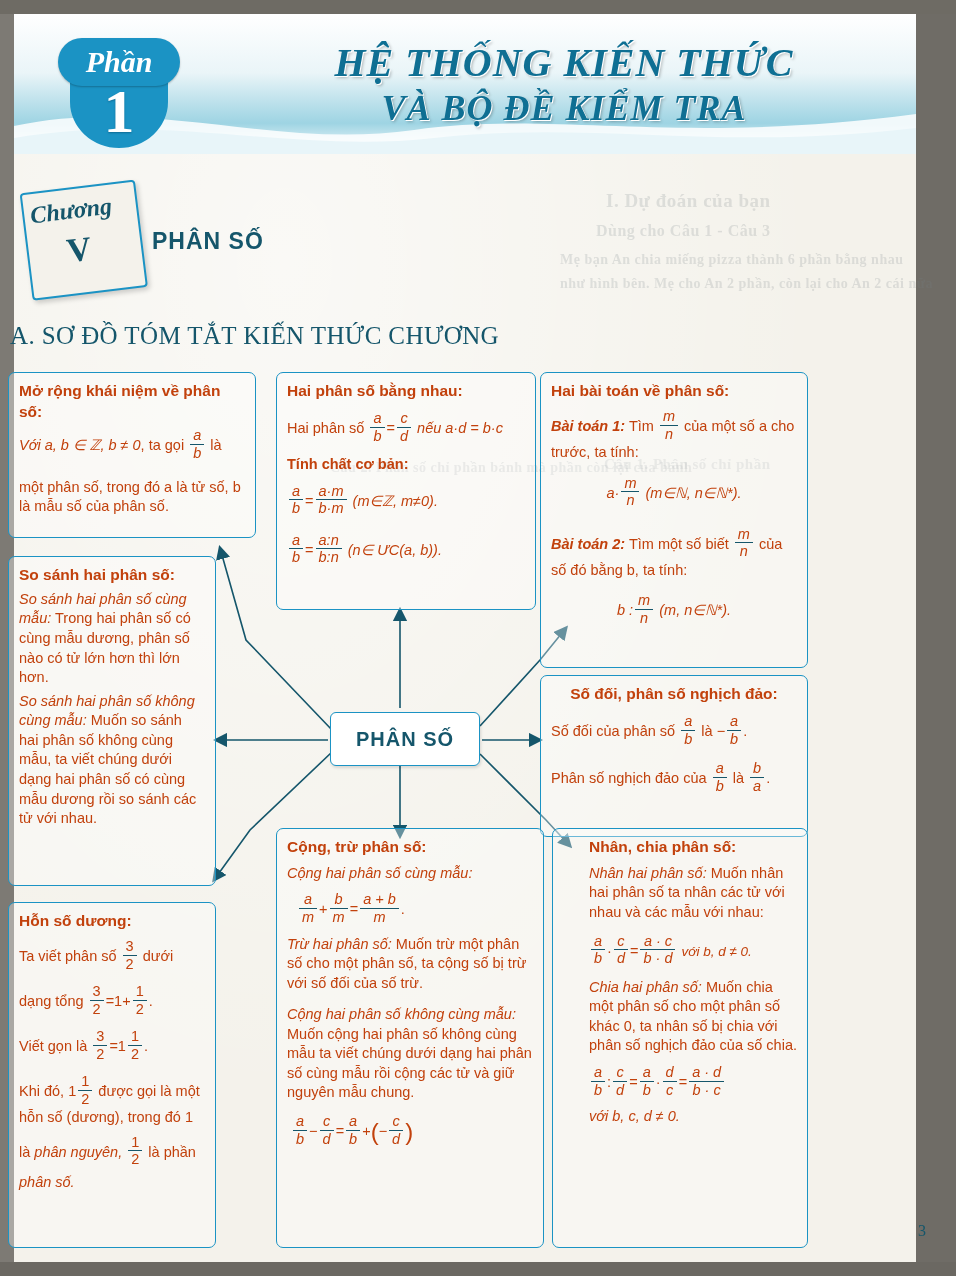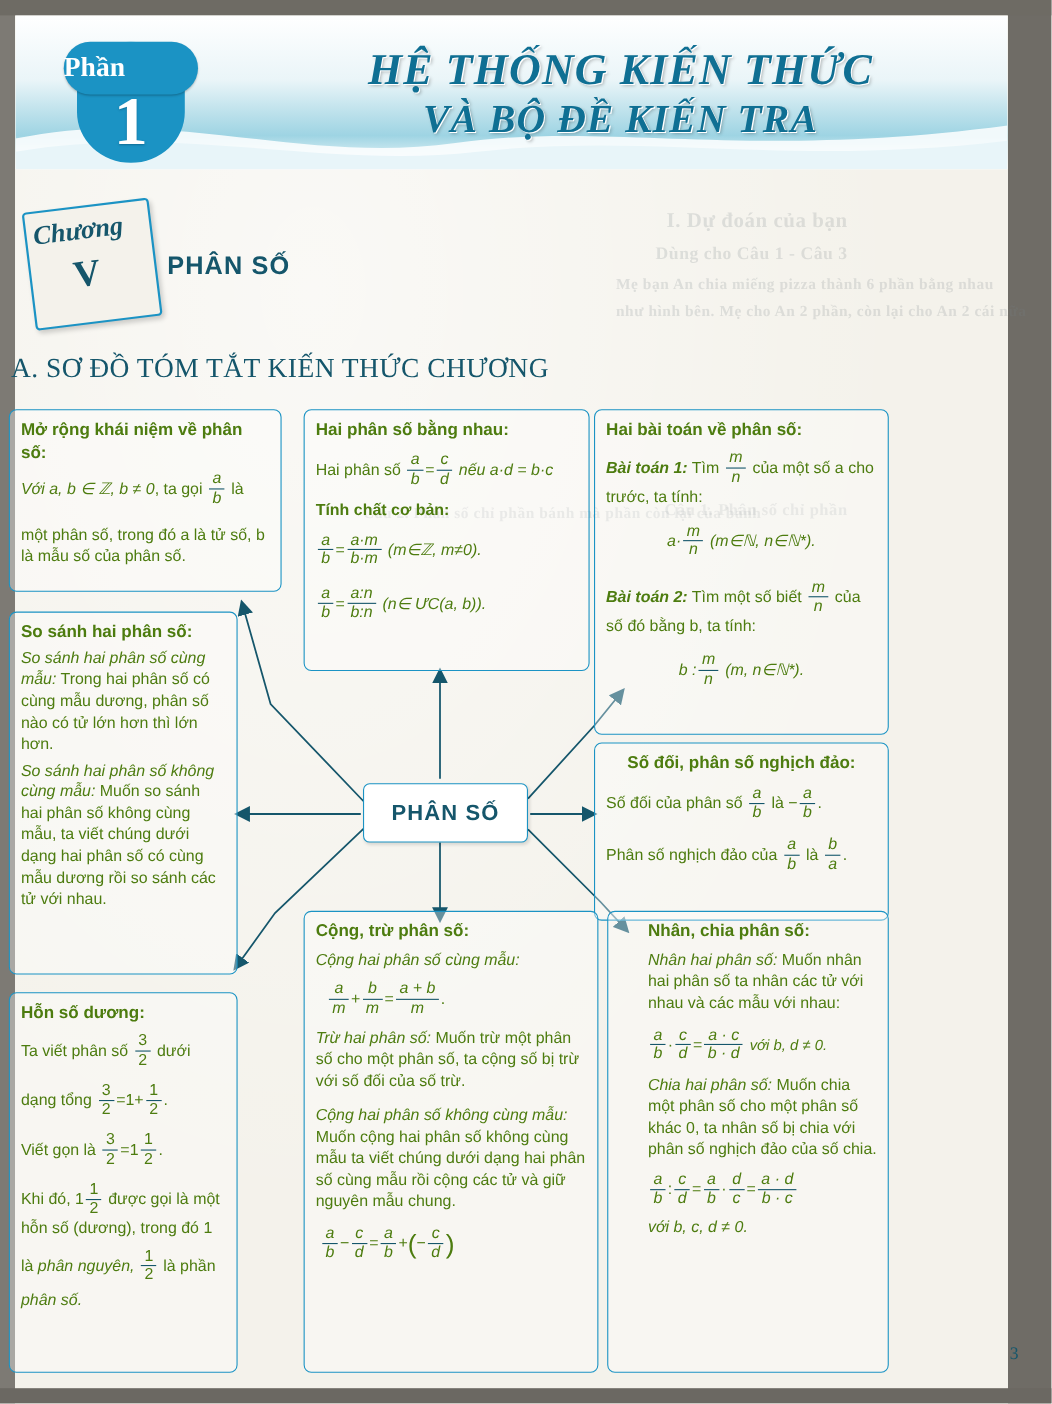--- a/index.html
+++ b/index.html
@@ -56,22 +56,22 @@
   }
   .part-badge{
     position:absolute;left:44px;top:24px;width:122px;height:112px;
   }
   .part-oval{
     position:absolute;left:0;top:0;width:122px;height:48px;
     background:#1b93c4;border-radius:24px;
     box-shadow:0 1px 2px rgba(0,0,0,.25);
   }
   .part-oval span{
-    display:block;text-align:left;line-height:48px;color:#fff;
-    font-size:25px;font-weight:bold;
+    display:block;text-align:center;line-height:48px;color:#fff;
+    font-size:30px;font-weight:bold;font-style:italic;
     font-family:"Liberation Serif", serif;
   }
   .part-num{
     position:absolute;left:28px;top:34px;width:66px;height:78px;
     color:#ffffff;font-size:62px;font-weight:bold;line-height:78px;text-align:center;
     font-family:"Liberation Serif", serif;
     text-shadow:0 1px 2px rgba(0,60,90,.45);
   }
   .banner-title{
     position:absolute;left:230px;top:26px;width:640px;text-align:center;
@@ -113,21 +113,21 @@
   .sec-a{
     position:absolute;left:10px;top:322px;font-size:25px;font-weight:normal;
     font-family:"Liberation Serif", serif;color:#15566b;letter-spacing:.4px;
   }
 
   
   .box{
     position:absolute;border:1.6px solid #1b93c4;border-radius:7px;
     background:rgba(255,255,255,.35);
     padding:8px 10px;box-sizing:border-box;
-    font-size:14.5px;line-height:1.35;color:#4d7c0f;
+    font-size:14.5px;line-height:1.35;color:#c2410c;
   }
   .box .hd{font-weight:bold;font-size:15.5px;margin-bottom:4px;}
   .it{font-style:italic;}
   .bd{font-weight:bold;}
   .center{text-align:center;}
 
   .phanso-node{
     position:absolute;left:330px;top:712px;width:148px;height:52px;
     border:1.8px solid #1b93c4;border-radius:6px;background:#ffffff;
     box-shadow:1px 2px 3px rgba(0,0,0,.12);
@@ -178,21 +178,21 @@
       <path d="M12,24 a49,24 0 0 1 98,0 v40 a49,46 0 0 1 -98,0 z" fill="#1b93c4"></path>
       <ellipse cx="61" cy="24" rx="49" ry="24" fill="#1b93c4"></ellipse>
     </svg>
     <div class="part-oval">
       <span>Phần</span>
     </div>
     <div class="part-num">1</div>
   </div>
   <div class="banner-title">
     <div class="l1">HỆ THỐNG KIẾN THỨC</div>
-    <div class="l2">VÀ BỘ ĐỀ KIẾN TRA</div>
+    <div class="l2">VÀ BỘ ĐỀ KIỂM TRA</div>
   </div>
 </div>
 
 <div class="chapter">
   <div class="chapter-box"></div>
   <div class="chapter-word">Chương</div>
   <div class="chapter-num">V</div>
 </div>
 <div class="chapter-label">PHÂN SỐ</div>
 

